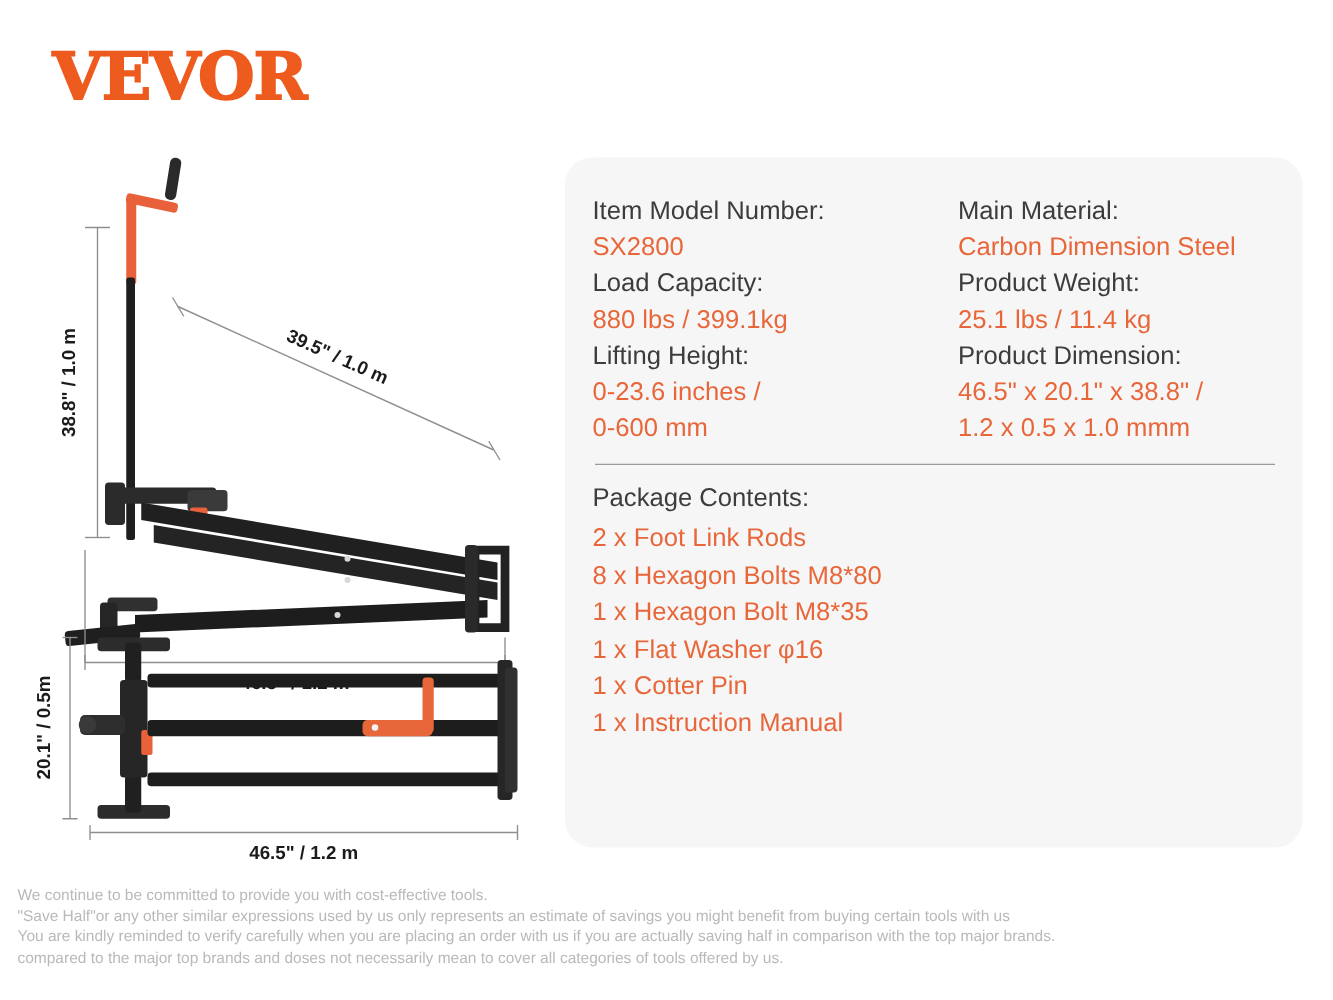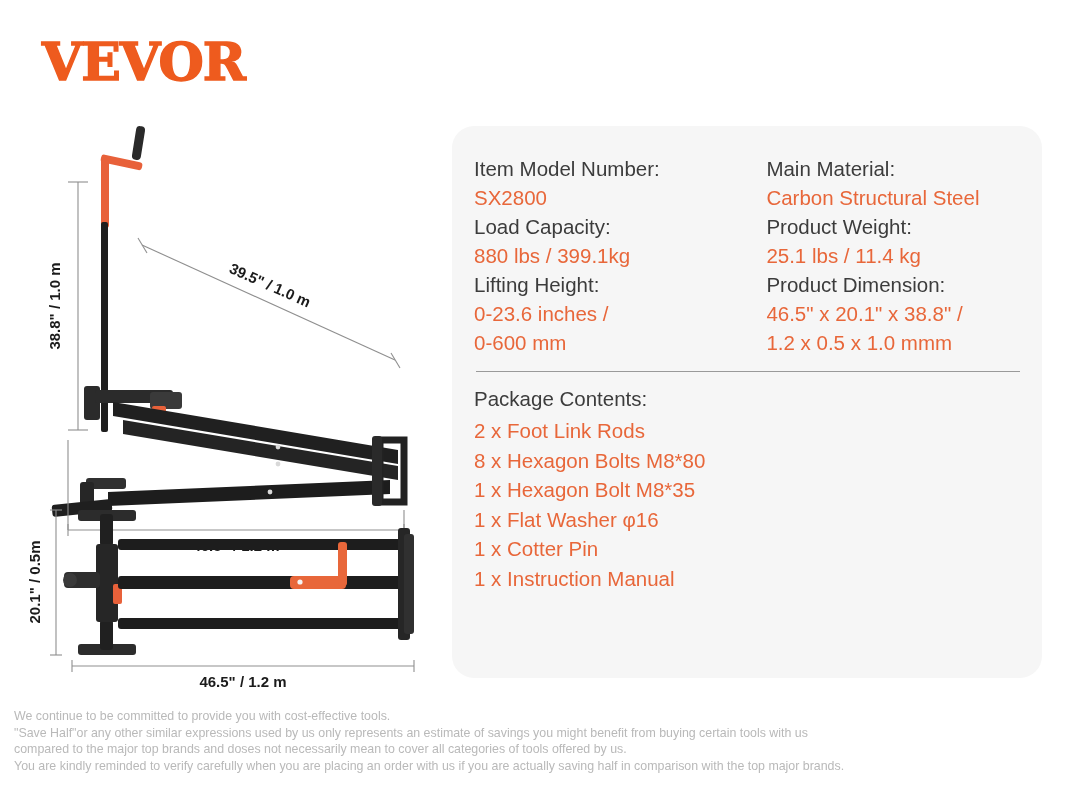--- a/index.html
+++ b/index.html
@@ -234,21 +234,21 @@
         <div class="val">SX2800</div>
         <div class="lbl">Load Capacity:</div>
         <div class="val">880 lbs / 399.1kg</div>
         <div class="lbl">Lifting Height:</div>
         <div class="val">0-23.6 inches /</div>
         <div class="val">0-600 mm</div>
       </div>
 
       <div class="spec-col right">
         <div class="lbl">Main Material:</div>
-        <div class="val">Carbon Structural Steel</div>
+        <div class="val">Carbon Dimension Steel</div>
         <div class="lbl">Product Weight:</div>
         <div class="val">25.1 lbs / 11.4 kg</div>
         <div class="lbl">Product Dimension:</div>
         <div class="val">46.5" x 20.1" x 38.8" /</div>
         <div class="val">1.2 x 0.5 x 1.0 mmm</div>
       </div>
     </div>
 
     <div id="divider"></div>
 
@@ -262,17 +262,17 @@
         <div class="pkg-item">1 x Flat Washer φ16</div>
         <div class="pkg-item">1 x Cotter Pin</div>
         <div class="pkg-item">1 x Instruction Manual</div>
       </div>
     </div>
   </div>
 
   <div id="footer">
     <p>We continue to be committed to provide you with cost-effective tools.</p>
     <p>"Save Half"or any other similar expressions used by us only represents an estimate of savings you might benefit from buying certain tools with us</p>
+    <p>You are kindly reminded to verify carefully when you are placing an order with us if you are actually saving half in comparison with the top major brands.</p>
     <p>compared to the major top brands and doses not necessarily mean to cover all categories of tools offered by us.</p>
-    <p>You are kindly reminded to verify carefully when you are placing an order with us if you are actually saving half in comparison with the top major brands.</p>
   </div>
 
 </div>
 
 </body></html>

